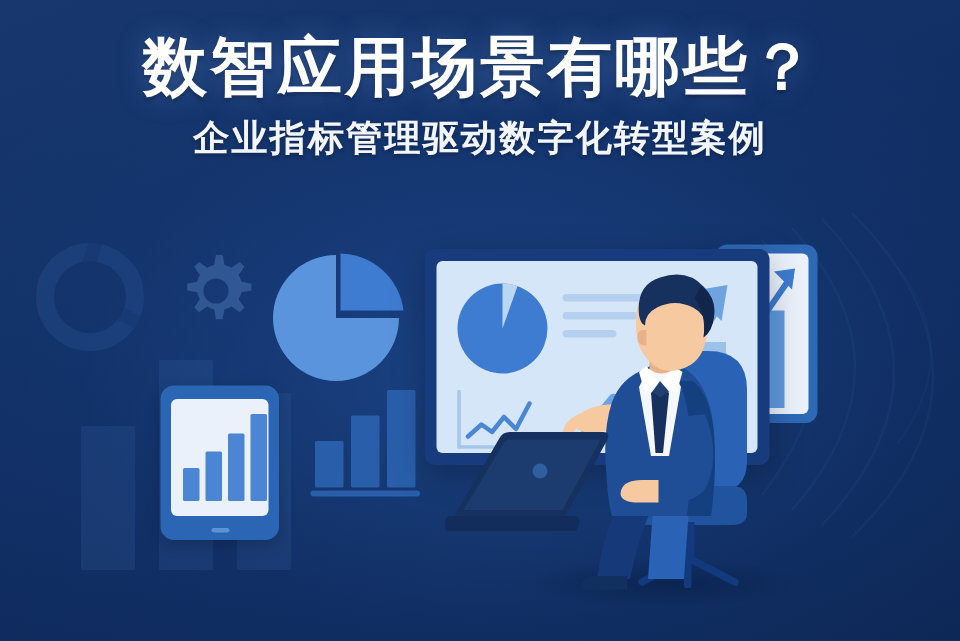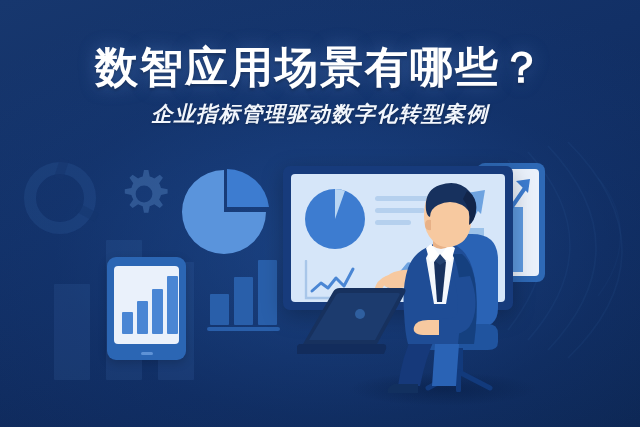--- a/index.html
+++ b/index.html
@@ -16,35 +16,34 @@
       radial-gradient(ellipse 620px 380px at 52% 58%, rgba(36,85,160,0.55) 0%, rgba(22,60,125,0.25) 45%, rgba(13,45,100,0) 72%),
       linear-gradient(160deg, #17376e 0%, #123066 38%, #0f2a5c 70%, #0d2754 100%);
   }
 
   
   .waves { position:absolute; inset:0; opacity:.45; }
 
   
   .header {
     position:absolute; left:0; top:22px; width:640px;
-    text-align:center; z-index:40;margin-top:22px;
+    text-align:center; z-index:40;
   }
   .title {
     font-size:43px; font-weight:700; color:#ffffff;
     letter-spacing:2px; line-height:1.08;
     text-shadow:0 0 18px rgba(120,170,240,.35), 0 2px 3px rgba(0,0,0,.30);
     white-space:nowrap;
   }
   .subtitle {
     margin-top:12px;
-    font-size:21px; font-weight:700; color:#f2f6fc;
+    font-size:24px; font-weight:700; color:#f2f6fc;
     letter-spacing:1.5px; line-height:1.1;
     text-shadow:0 1px 3px rgba(0,0,0,.30);
     white-space:nowrap;
-    font-style:italic;
   }
 
   
   .ghostbar { position:absolute; background:rgba(90,150,225,.105); border-radius:1px; }
 
   
   .donut {
     position:absolute; border-radius:50%;
     border:12px solid rgba(92,152,228,.115);
   }

